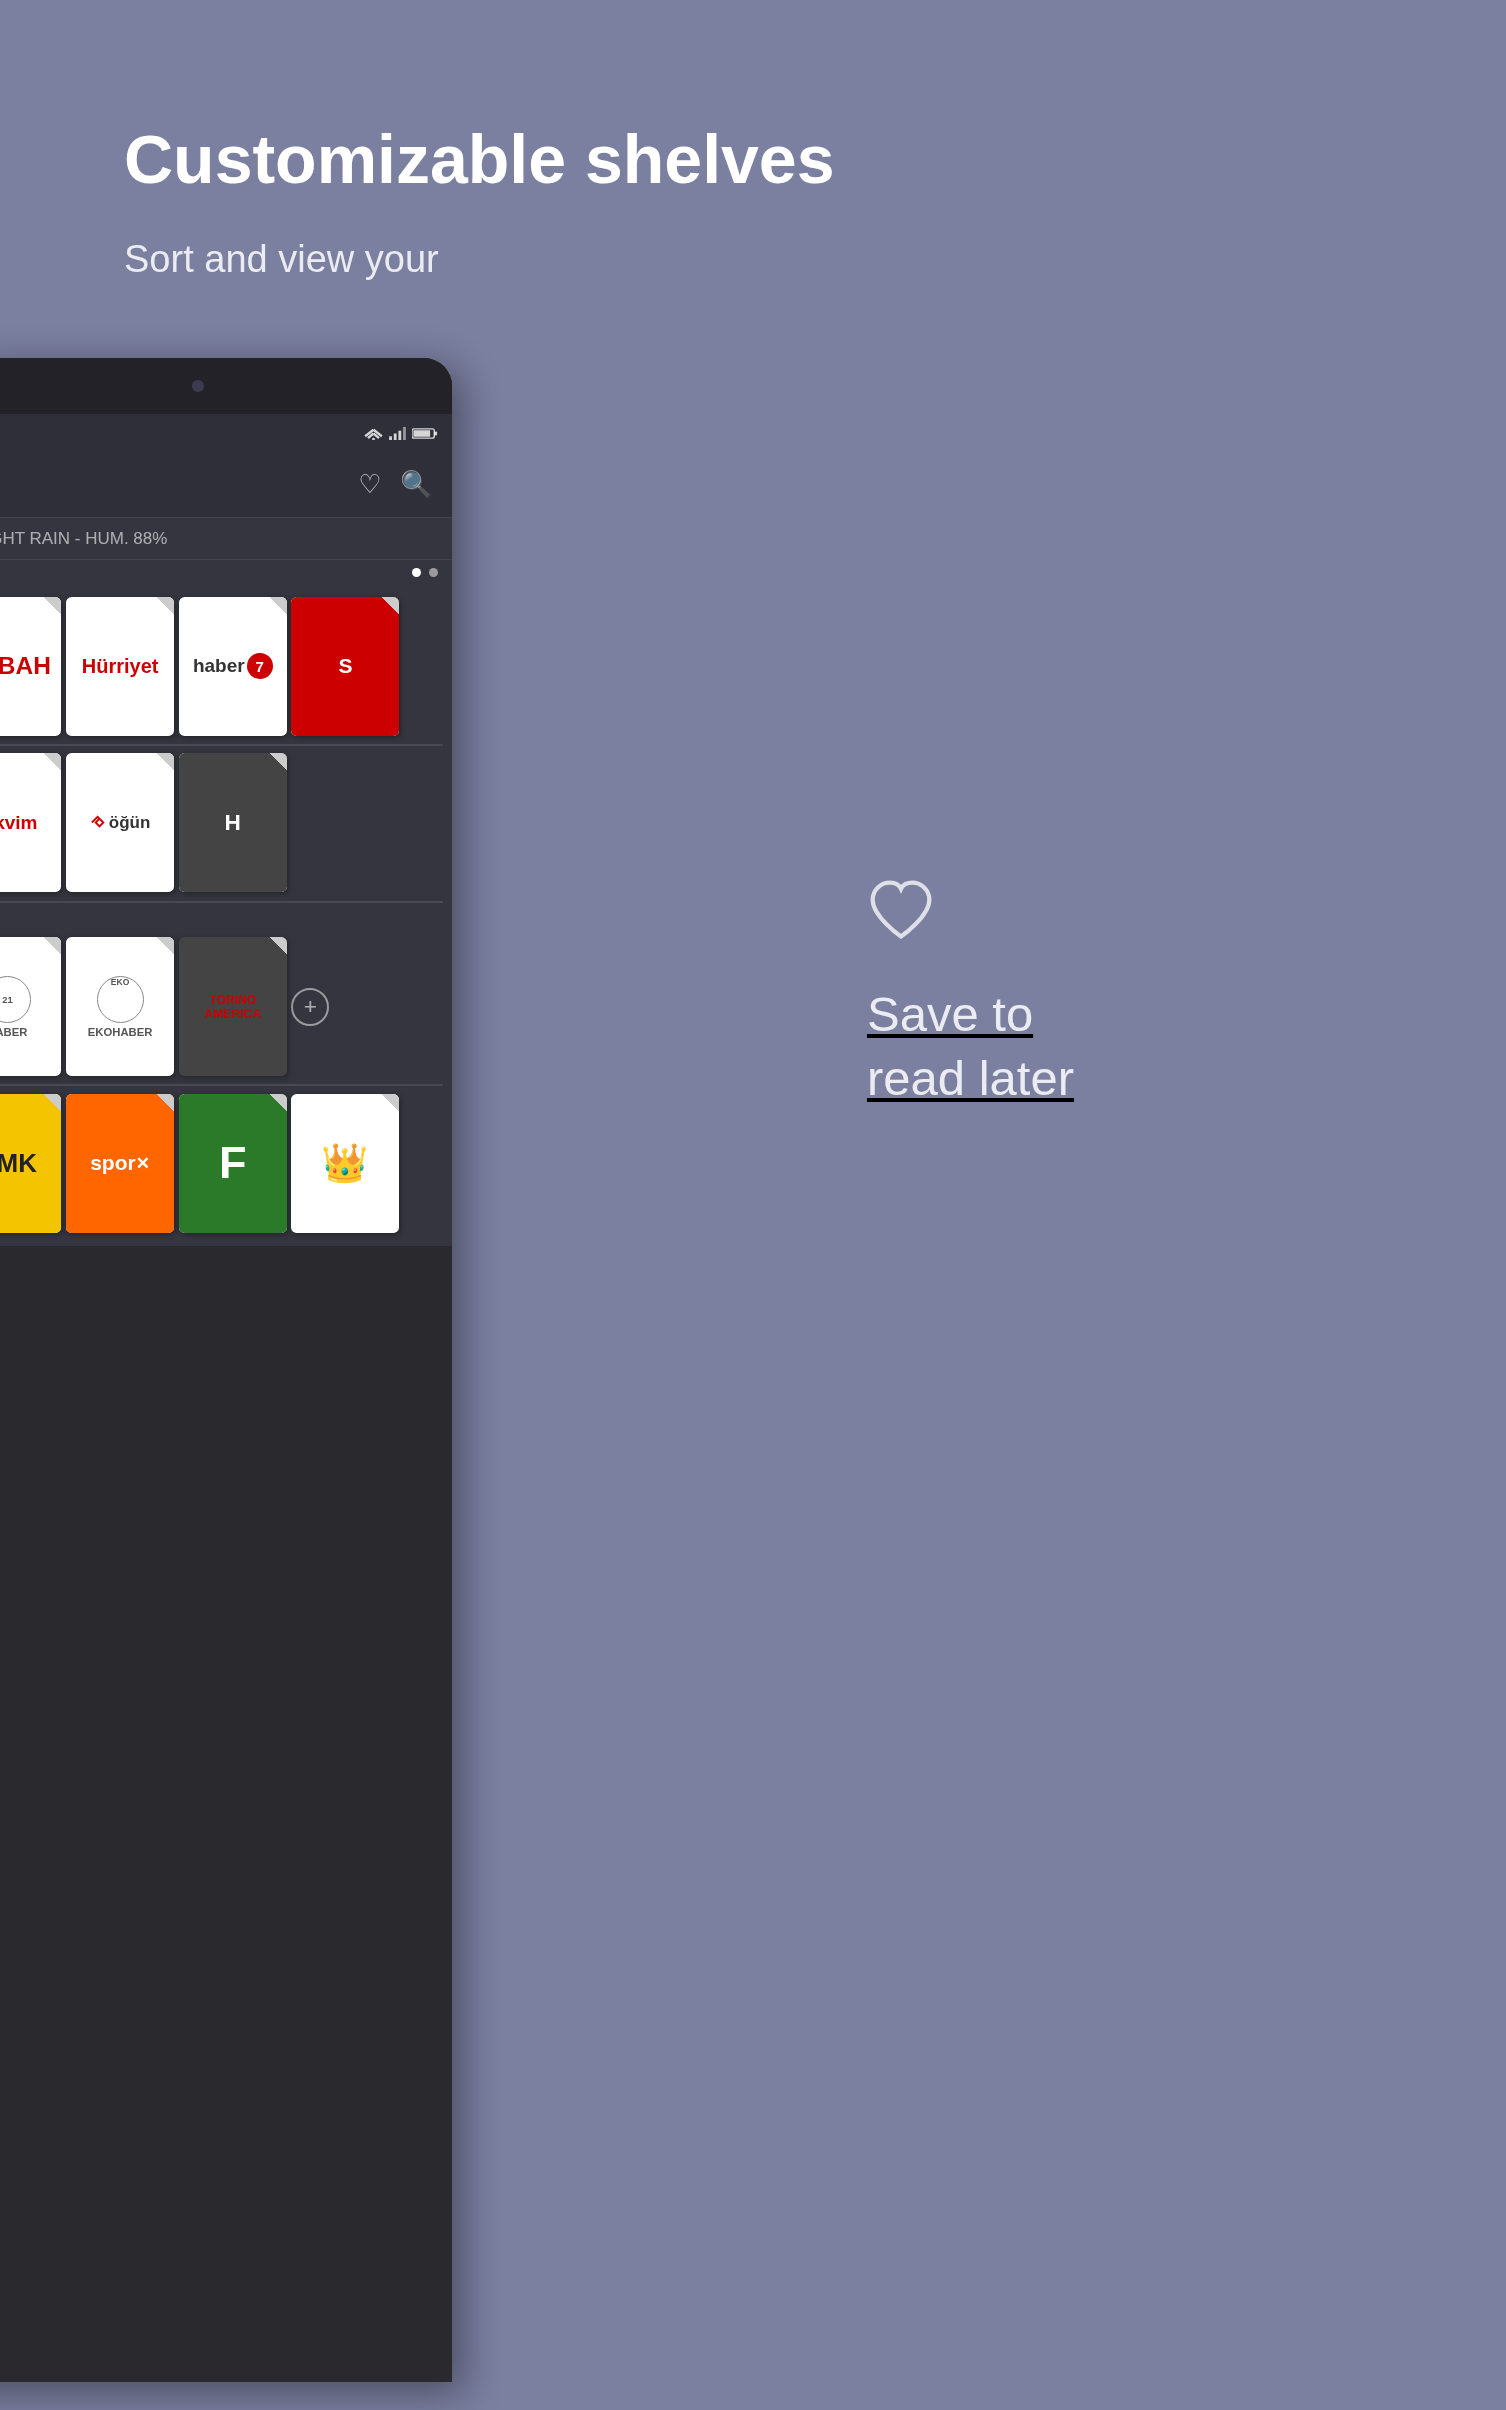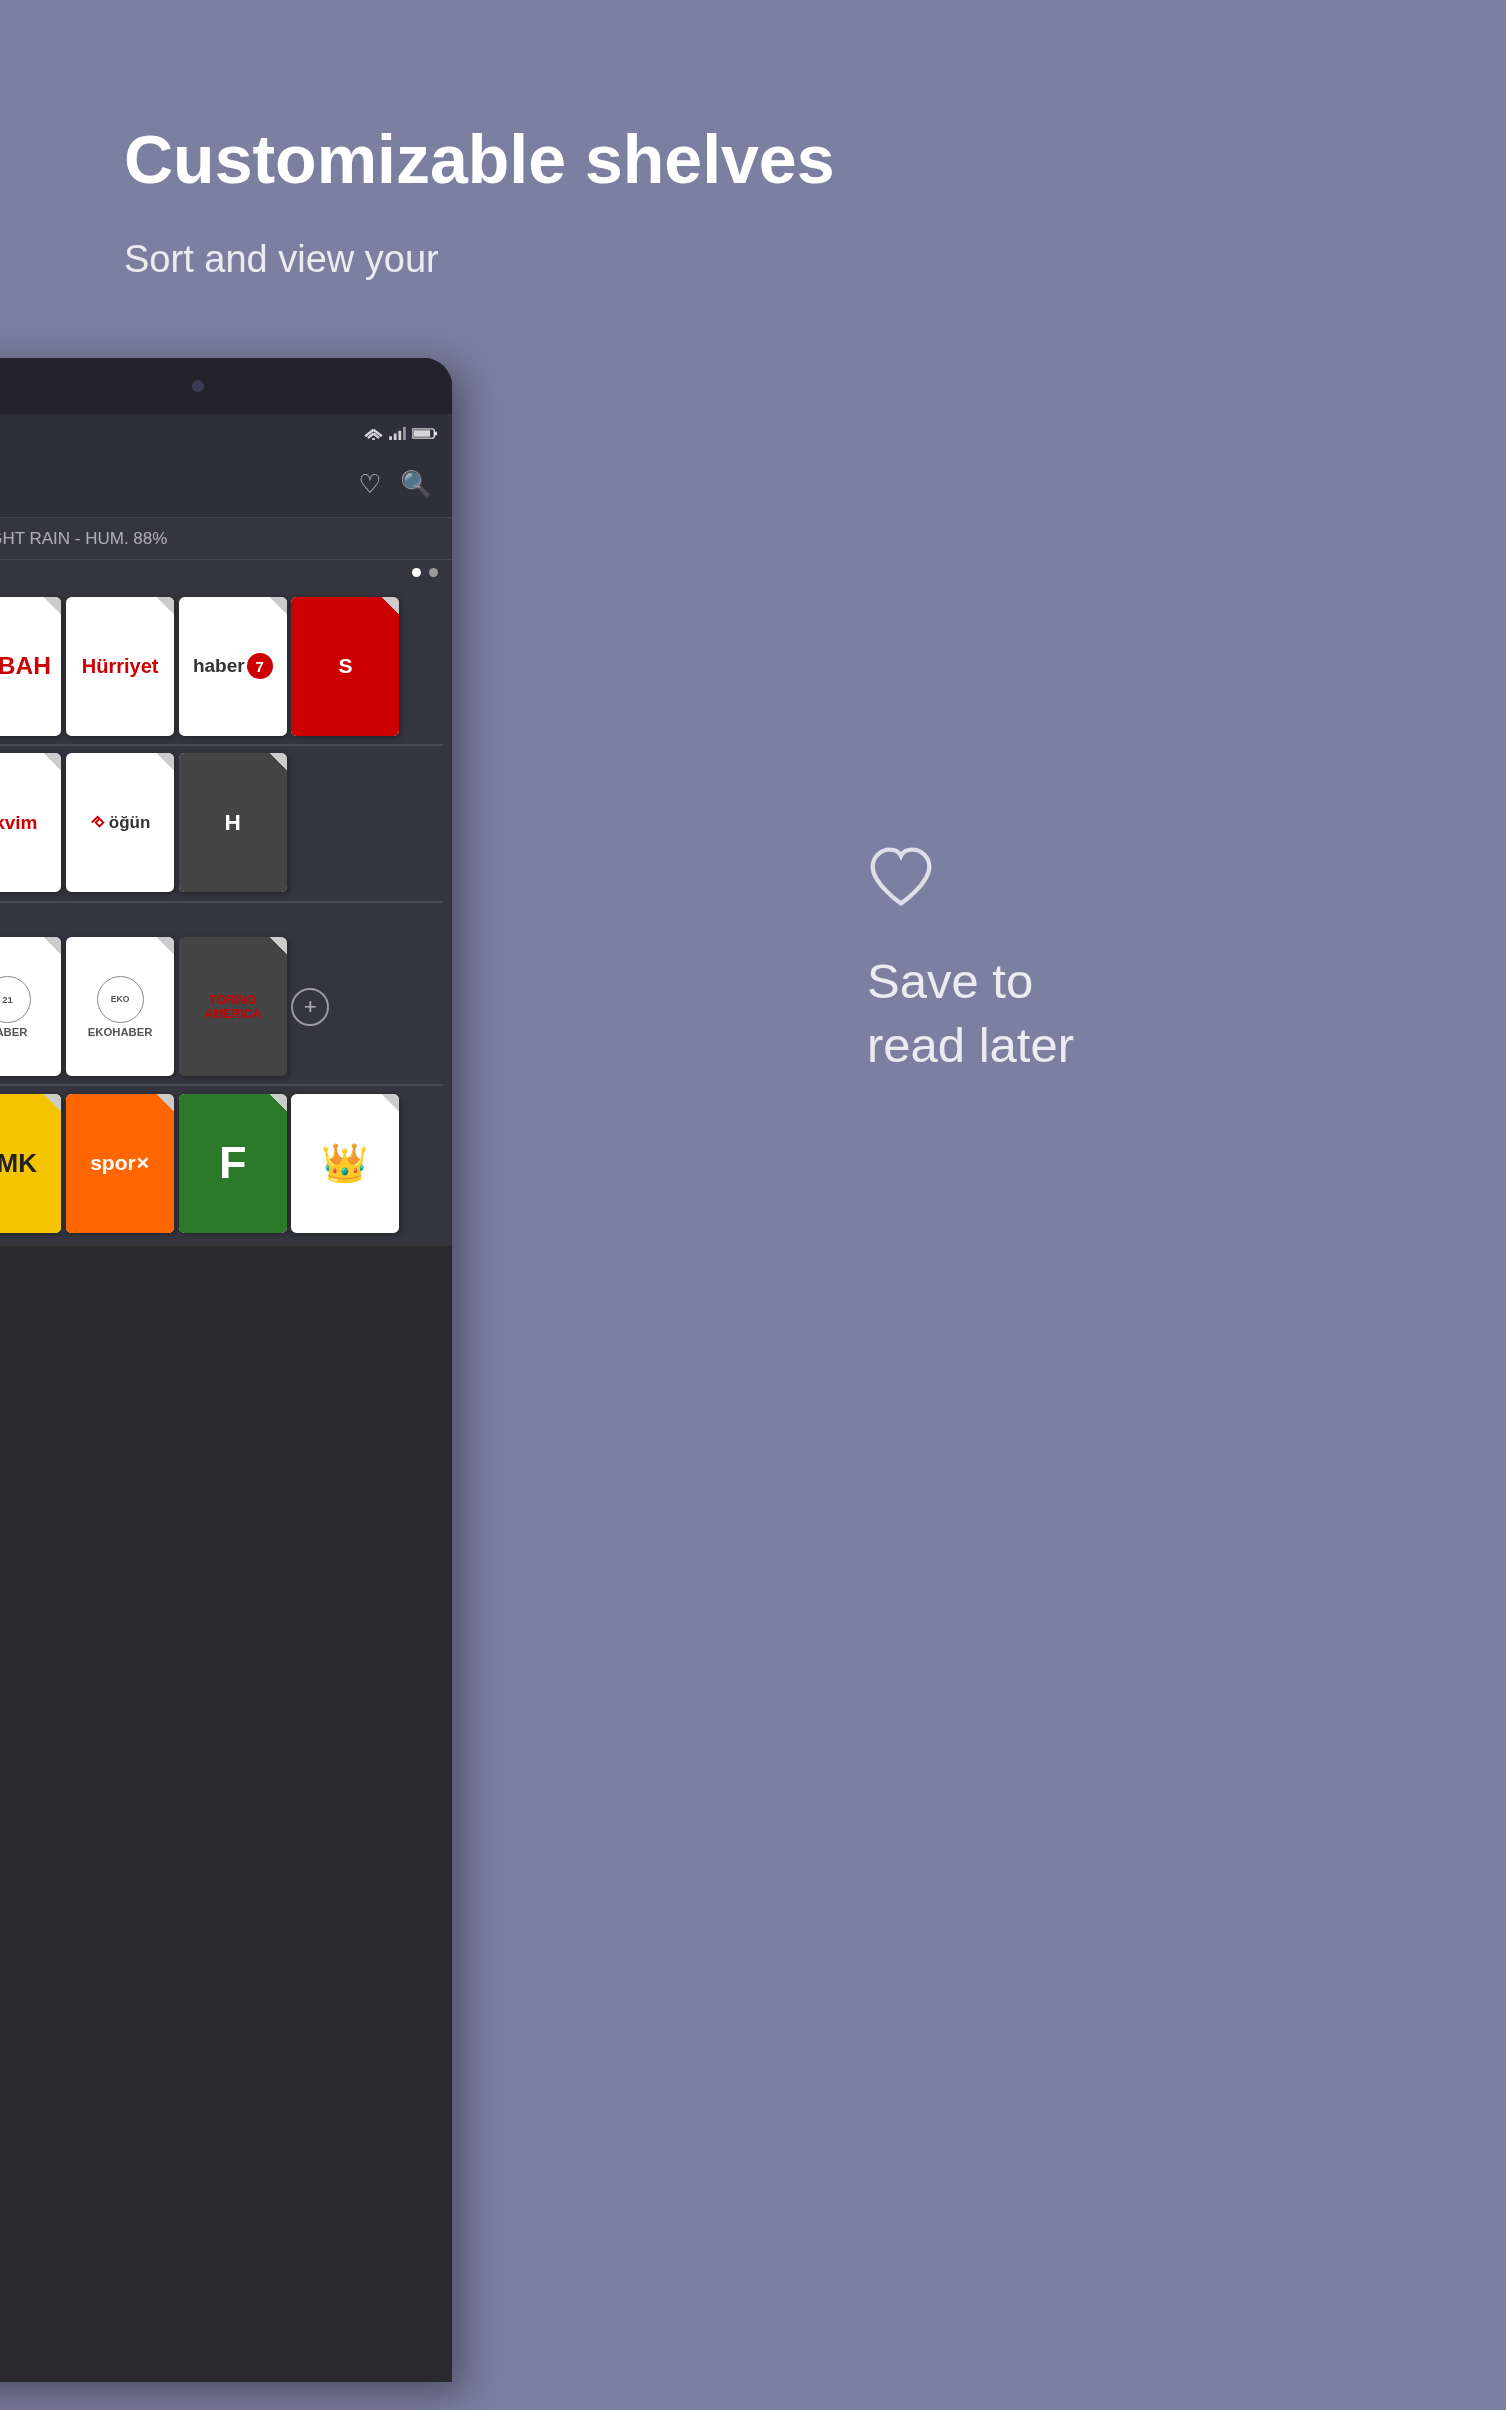--- a/index.html
+++ b/index.html
@@ -40,22 +40,23 @@
       font-size: 38px;
       font-weight: 400;
       color: rgba(255,255,255,0.85);
       line-height: 1.3;
     }
 
     
     .feature-section {
       position: absolute;
       right: 94px;
-      top: 844px;
+      top: 877px;
       width: 546px;
+      text-decoration: underline;
     }
 
     .feature-item {
       margin-bottom: 169px;
     }
 
     .feature-icon {
       font-size: 66px;
       color: rgba(255,255,255,0.7);
       margin-bottom: 28px;
@@ -421,21 +422,21 @@
           <div class="newspaper-item">
             <div style="text-align:center;padding:7.5px;">
               <div style="width:47px;height:47px;border-radius:50%;border:1.9px solid #888;display:flex;align-items:center;justify-content:center;margin:0 auto;">
                 <span style="font-size:9.4px;color:#555;font-weight:700;">21</span>
               </div>
               <span style="font-size:11.3px;color:#555;font-weight:700;display:block;margin-top:3.8px;">HABER</span>
             </div>
           </div>
           <div class="newspaper-item">
             <div style="text-align:center;padding:7.5px;">
-              <div style="width:47px;height:47px;border-radius:50%;border:1.9px solid #888;display:flex;align-items:center;justify-content:center;margin:0 auto;">
+              <div style="width:47px;height:47px;border-radius:50%;border:1.9px solid #888;display:flex;justify-content:center;margin:0 auto;">
                 <span style="font-size:8.5px;color:#555;font-weight:700;text-align:center;">EKO</span>
               </div>
               <span style="font-size:11.3px;color:#555;font-weight:700;display:block;margin-top:3.8px;">EKOHABER</span>
             </div>
           </div>
           <div class="newspaper-item" style="background:#444;">
             <span style="color:#cc0000;font-size:12.2px;font-weight:900;padding:4.7px;text-align:center;display:block;">TORINO AMERICA</span>
           </div>
           <div class="add-btn">+</div>
         </div>

